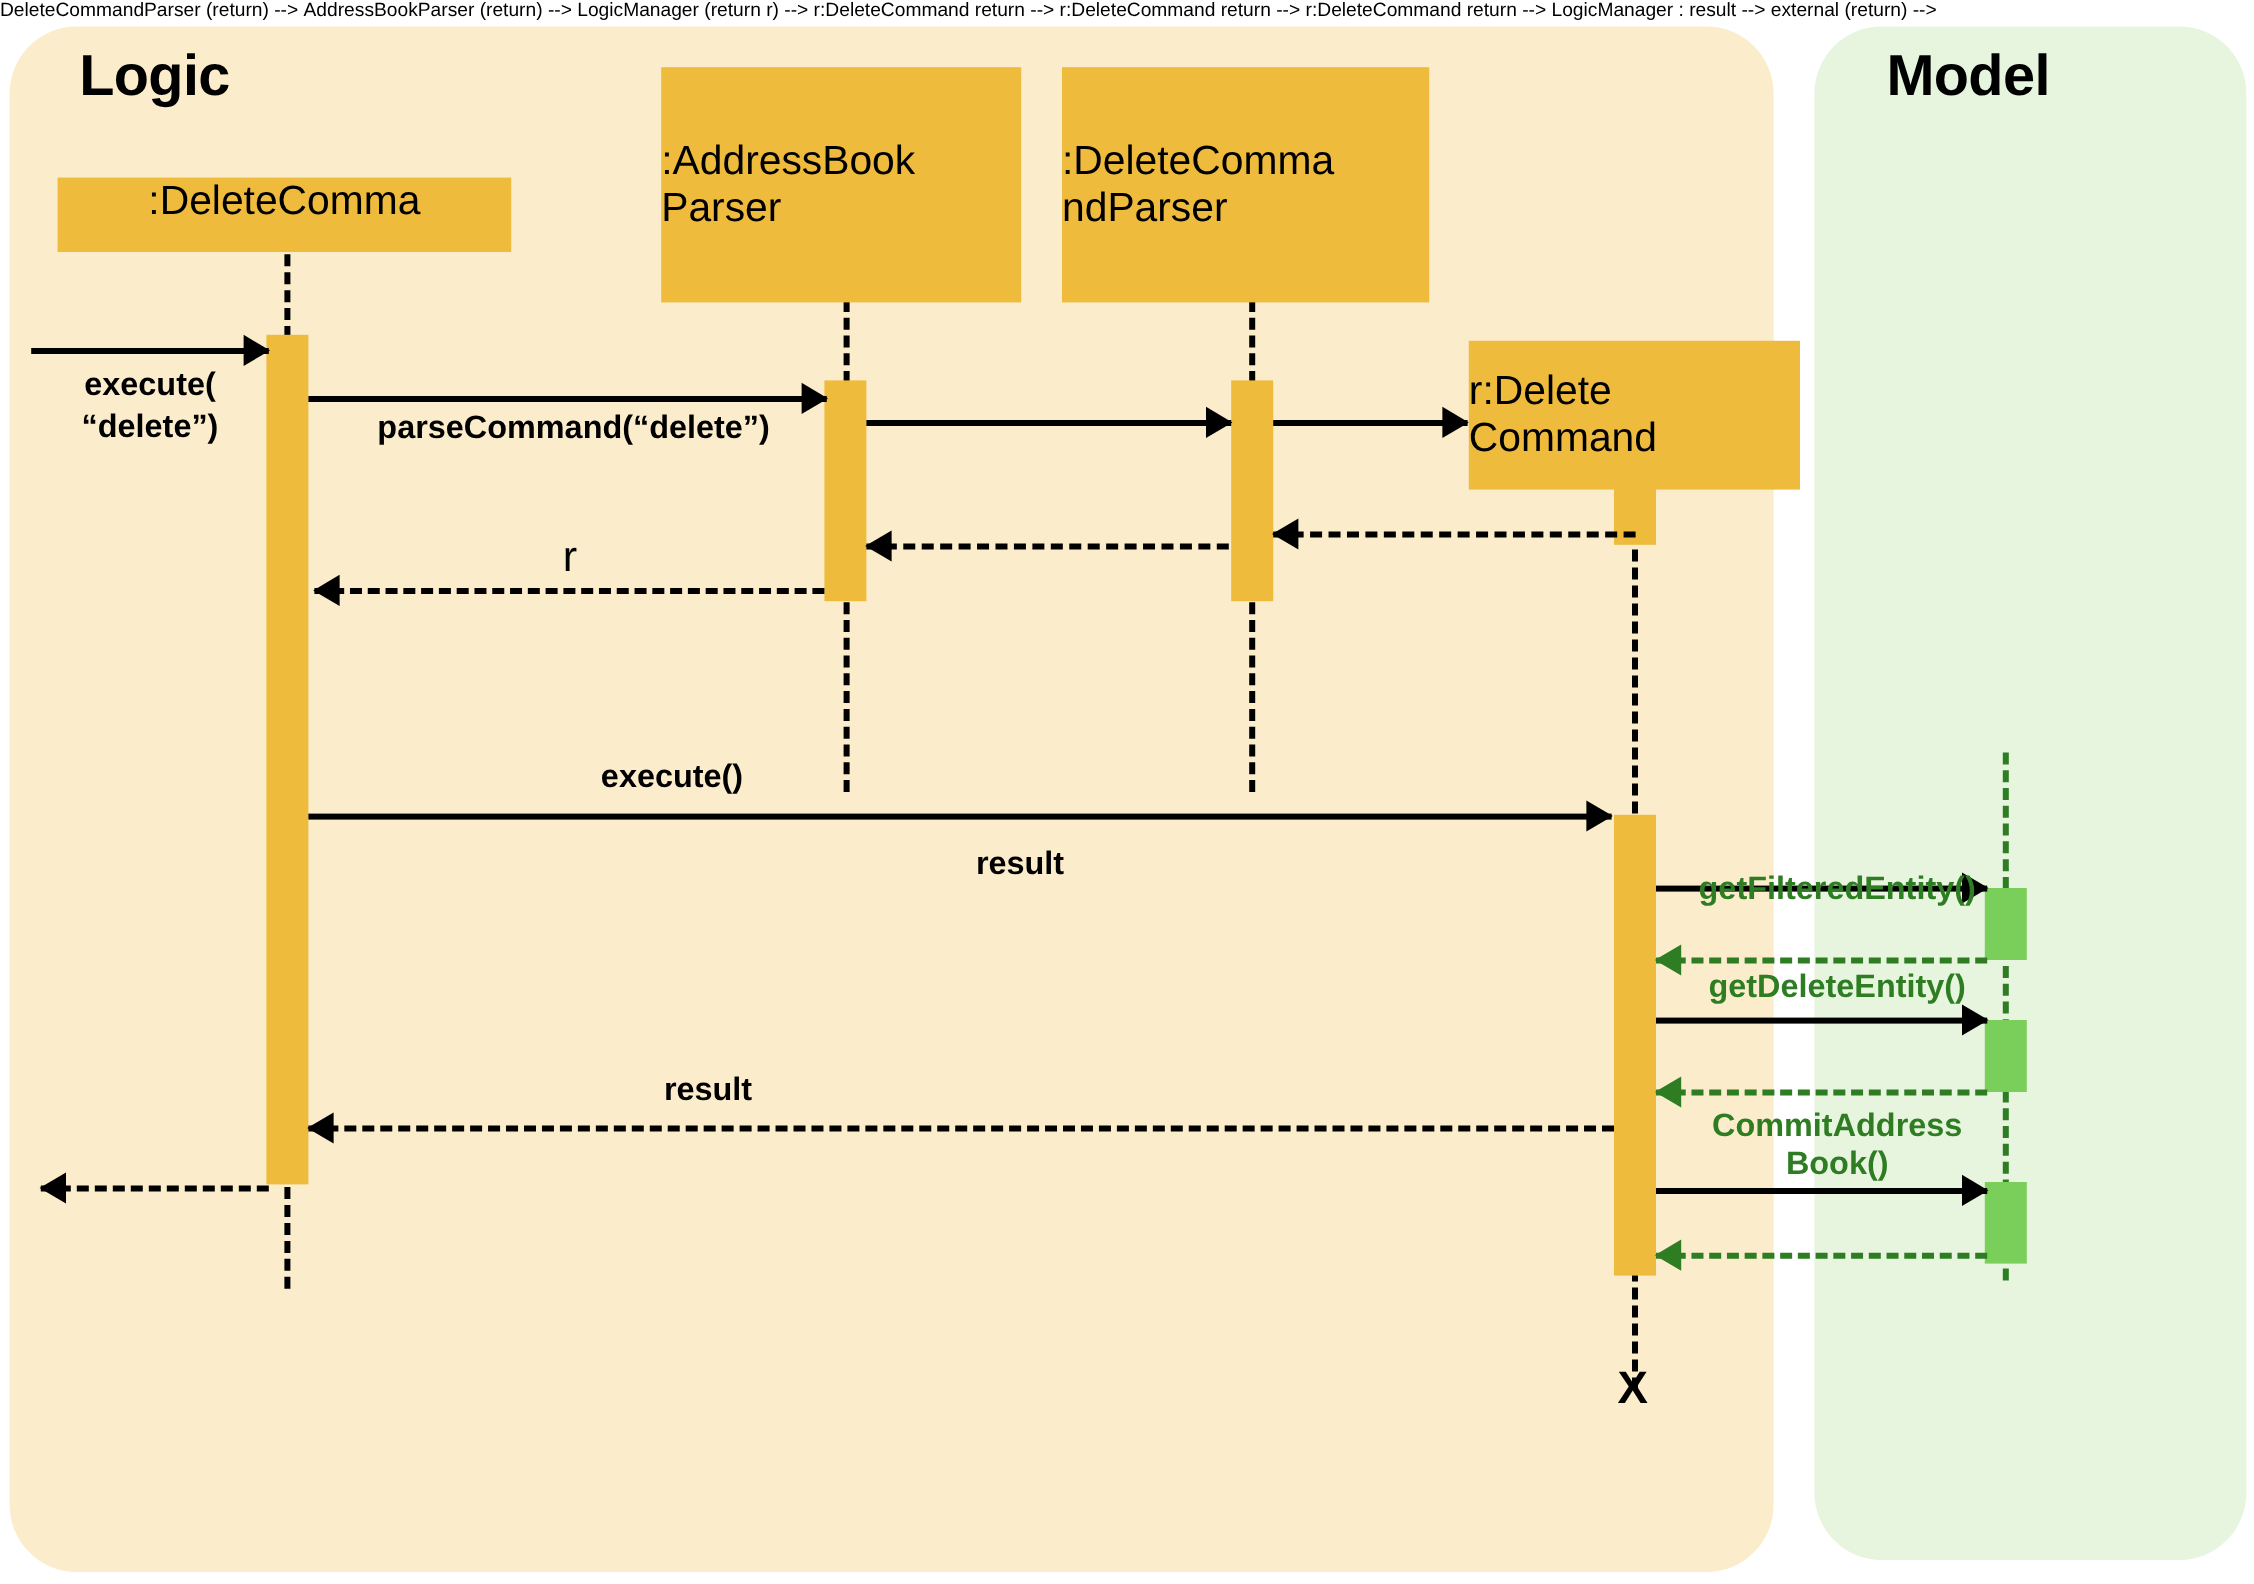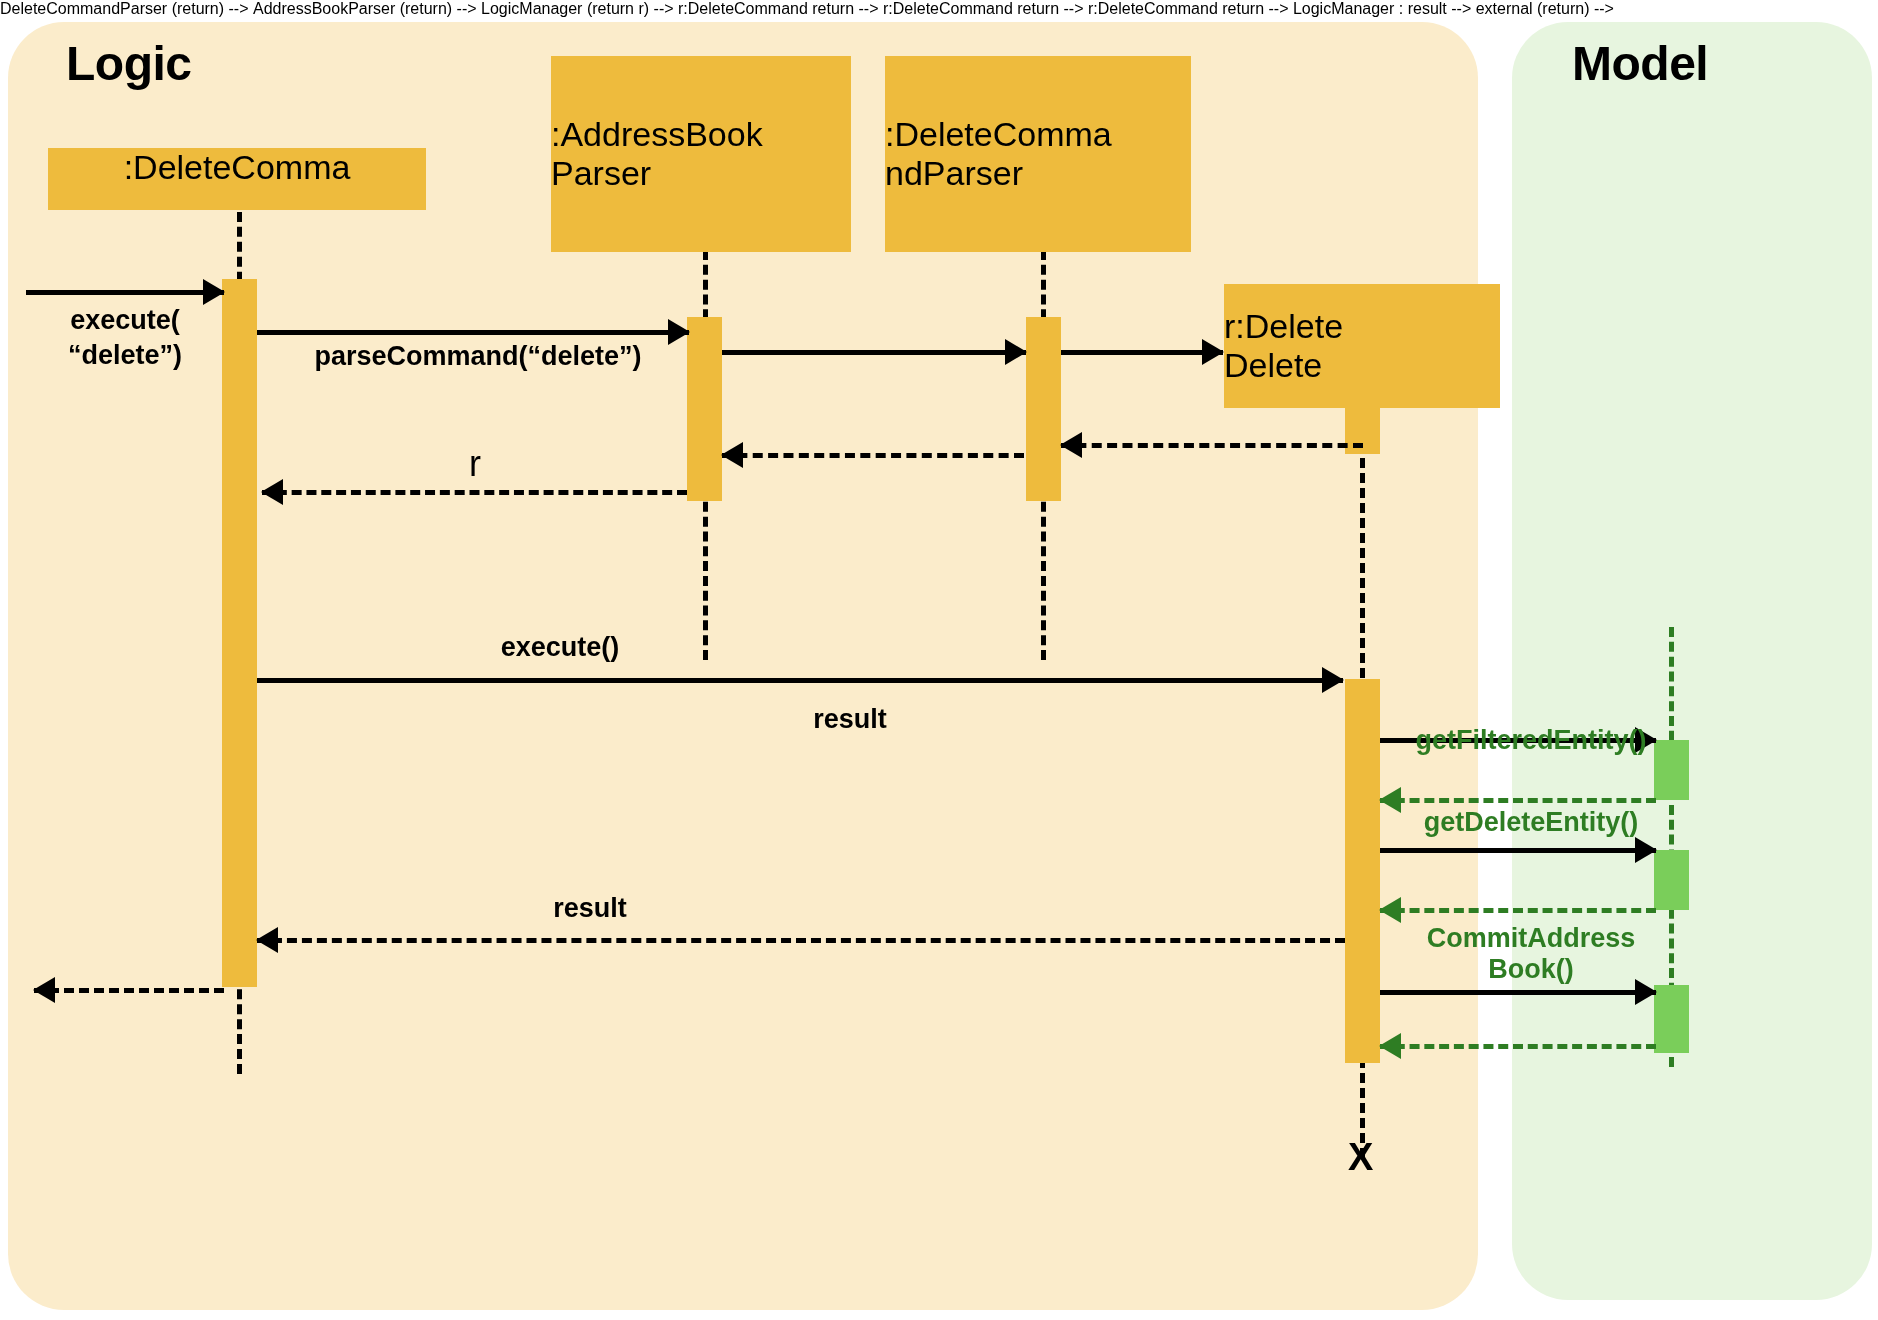--- a/index.html
+++ b/index.html
@@ -70,21 +70,21 @@
     <span>Parser</span>
   </div>
 
   <div class="lifeline-box" style="left:885px;top:56px;width:306px;height:196px;flex-direction:column;">
     <span>:DeleteComma</span>
     <span>ndParser</span>
   </div>
 
   <div class="lifeline-box" style="left:1224px;top:284px;width:276px;height:124px;flex-direction:column;">
     <span>r:Delete</span>
-    <span>Delete</span>
+    <span>Command</span>
   </div>
 
 
   
   <div class="activation" style="left:222px;top:279px;width:35px;height:708px;"></div>
 
   <div class="activation" style="left:687px;top:317px;width:35px;height:184px;"></div>
 
   <div class="activation" style="left:1026px;top:317px;width:35px;height:184px;"></div>
 

